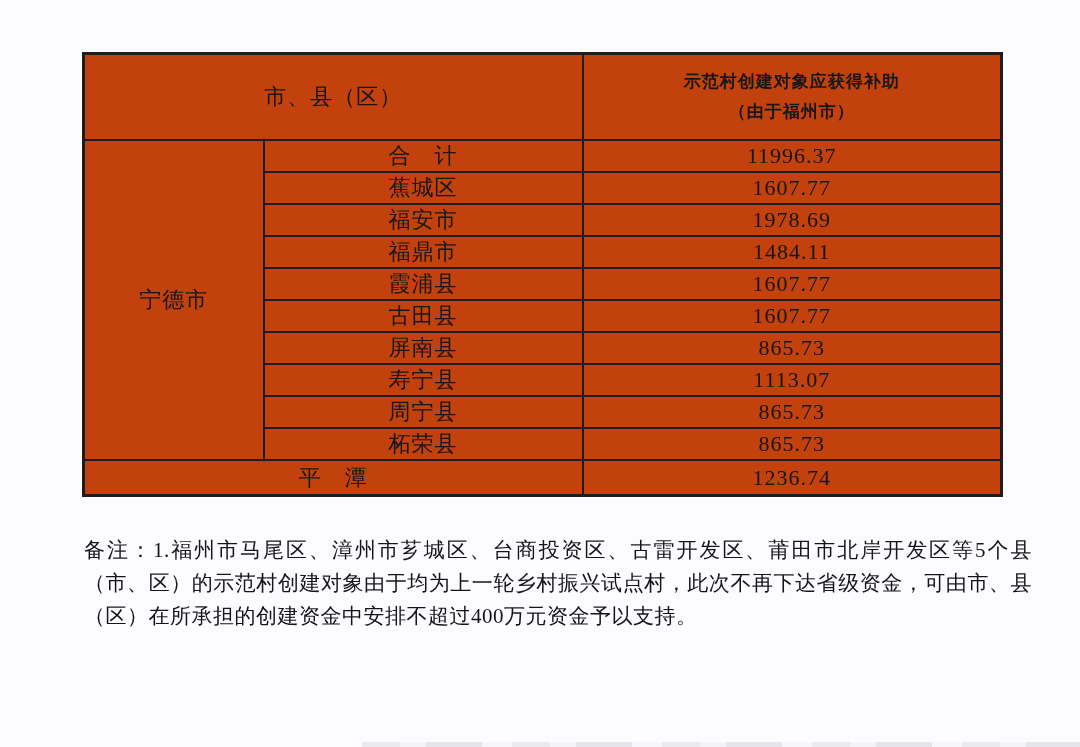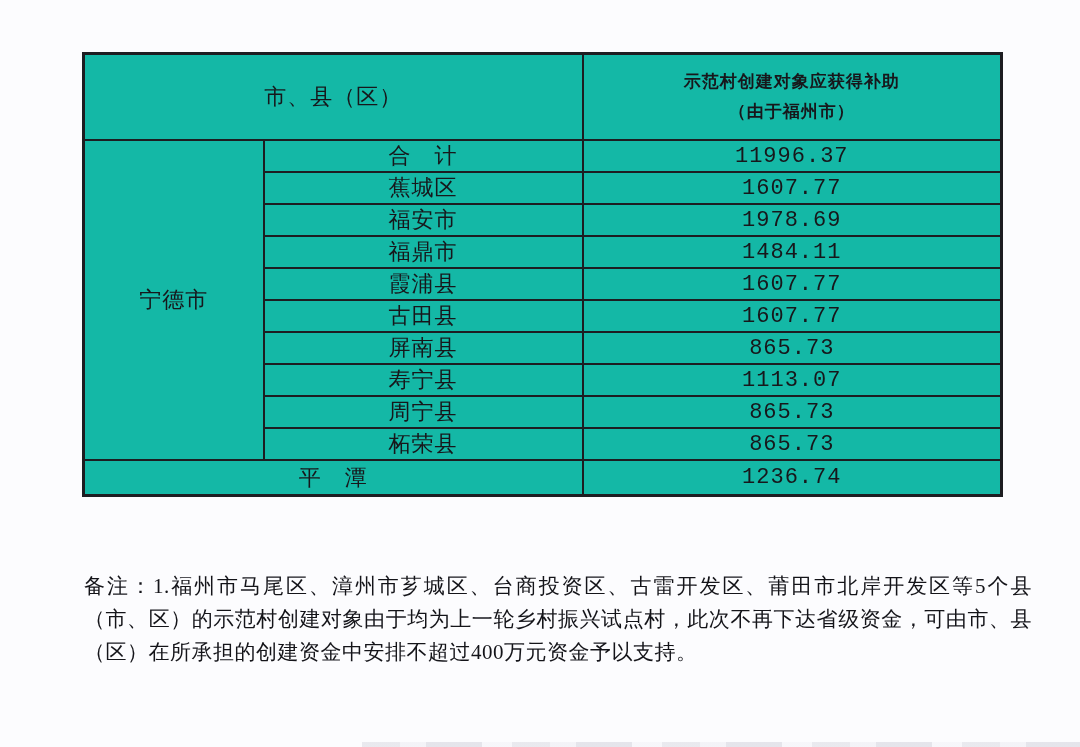--- a/index.html
+++ b/index.html
@@ -17,21 +17,21 @@
     color: #17171b;
   }
   
   .subsidy-table {
     position: absolute;
     left: 82px;
     top: 52px;
     width: 918px;
     border-collapse: collapse;
     table-layout: fixed;
-    background: #14b8a6;
+    background: #c2410c;
     border: 3px solid #1d1d21;
   }
   .subsidy-table td {
     border: 2px solid #1d1d21;
     text-align: center;
     vertical-align: middle;
     padding: 0;
     font-size: 22px;
     letter-spacing: 1px;
     color: #17171b;
@@ -43,34 +43,33 @@
   tr.body-row  td { height: 30px; }
   tr.footer-row td { height: 33px; text-align: center; }
   .header-sub {
     line-height: 30px;
     font-size: 17px;
     font-weight: bold;
   }
   .value-cell {
     font-size: 21px;
     letter-spacing: 0.5px;
-    font-family: Liberation Mono, monospace;
+    font-family: Liberation Serif, serif;
   }
   
   .notes {
     position: absolute;
     left: 84px;
     top: 534px;
     width: 948px;
     font-size: 21px;
     line-height: 33px;
     text-align: justify;
     color: #141419;
     letter-spacing: 0.5px;
-    margin-top: 36px;
   }
   .notes p {
     margin: 0;
   }
   .notes p.para2 {
     text-indent: 2.1em;
   }
   
   .scan-artifact {
     position: absolute;

